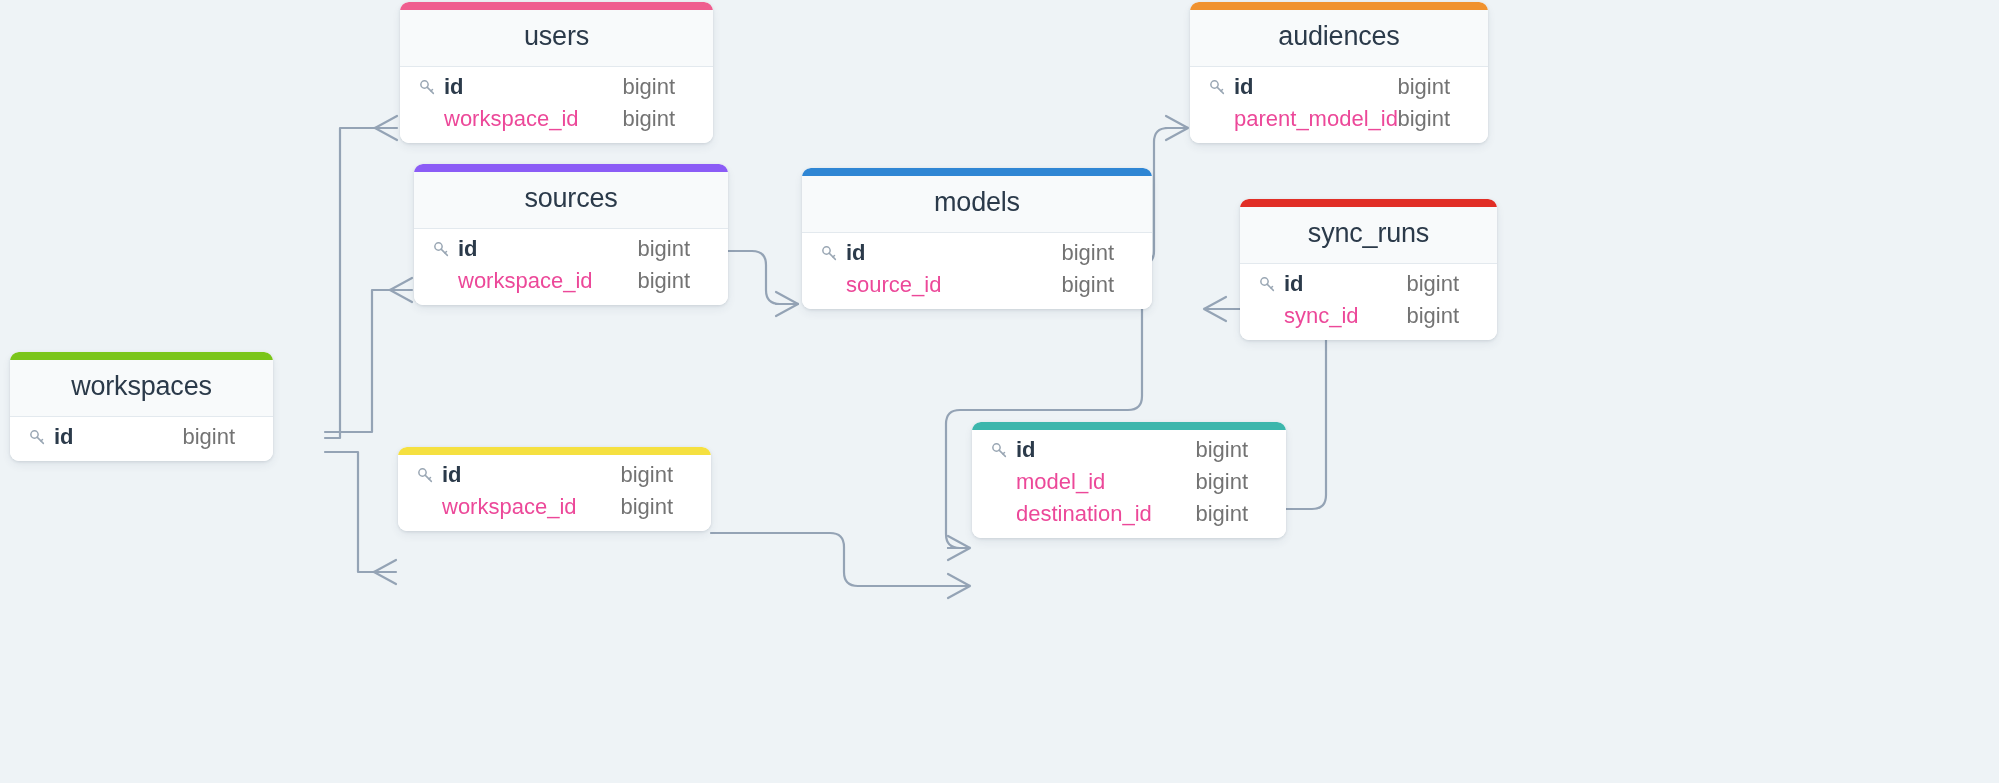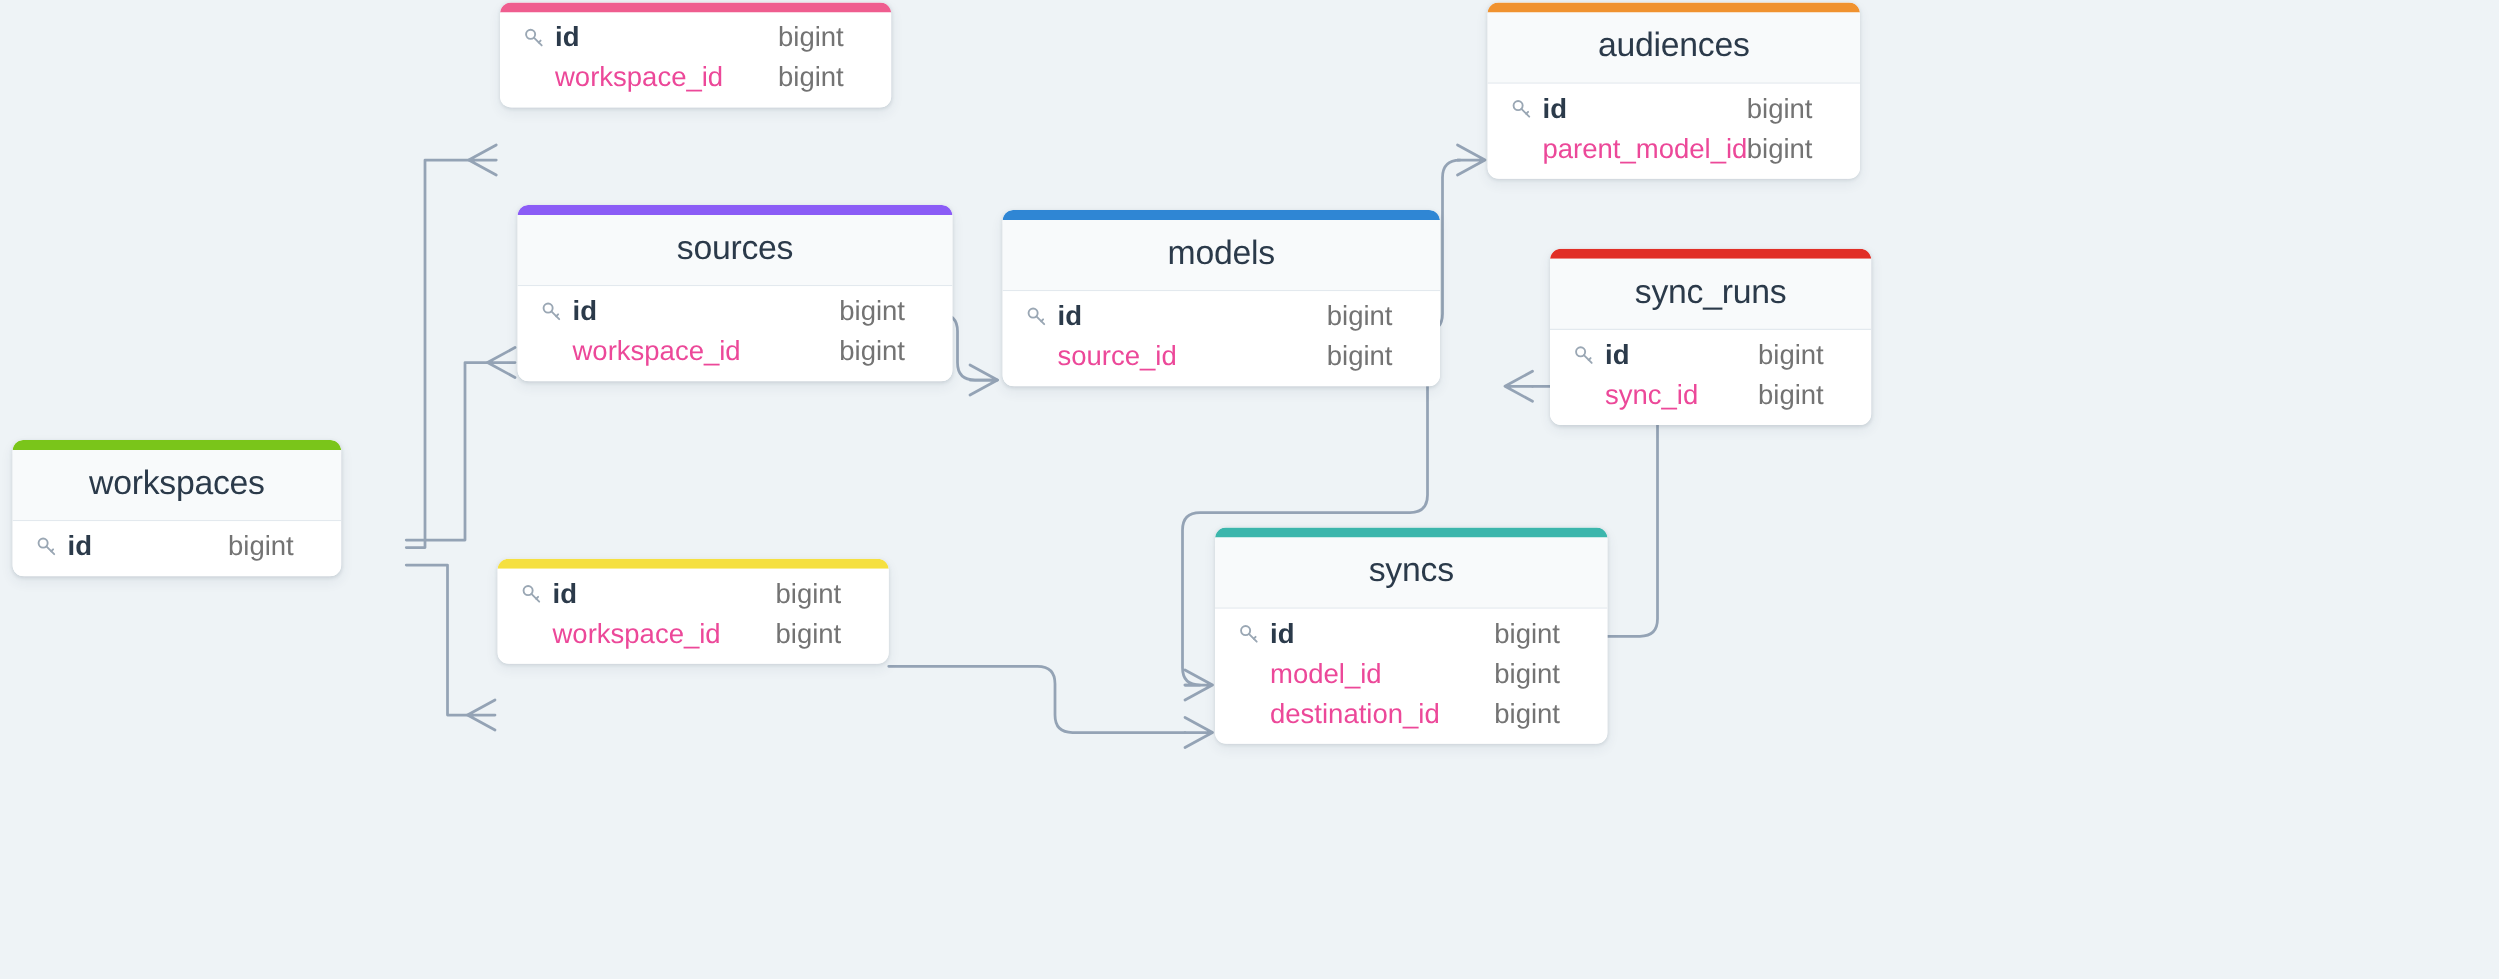--- a/index.html
+++ b/index.html
@@ -124,20 +124,21 @@
 
       <path d="M 1286 509 L 1312 509 Q 1326 509 1326 495 L 1326 323 Q 1326 309 1312 309 L 1226 309"></path>
       <path d="M 1204 309 L 1226 297 M 1204 309 L 1226 309 M 1204 309 L 1226 321"></path>
 
     </g>
   </svg>
 
   <div id="nodes">
       <div class="node" style="left: 400px; top: 2px; width: 313px;">
     <div class="node-bar" style="background: rgb(239, 93, 143);"></div>
+    <div class="node-title">users</div>
     <div class="node-rows">
           <div class="row pk">
     <span class="row-key">
       <span class="key-icon">
         <svg width="19" height="19" viewBox="0 0 24 24" fill="none" stroke="#9aa7b4" stroke-width="1.9" stroke-linecap="round" stroke-linejoin="round">
           <circle cx="8.2" cy="8.2" r="4.6"></circle>
           <path d="M11.5 11.5 L19.4 19.4"></path>
           <path d="M16.4 16.4 L18.3 14.5"></path>
         </svg>
       </span>
@@ -153,21 +154,21 @@
           <path d="M11.5 11.5 L19.4 19.4"></path>
           <path d="M16.4 16.4 L18.3 14.5"></path>
         </svg>
       </span>
       <span class="row-name">workspace_id</span>
     </span>
     <span class="row-type">bigint</span>
   </div>
         </div>
   </div>
-      <div class="node" style="left: 414px; top: 164px; width: 348px;">
+      <div class="node" style="left: 414px; top: 164px; width: 314px;">
     <div class="node-bar" style="background: rgb(139, 92, 246);"></div>
     <div class="node-title">sources</div>
     <div class="node-rows">
           <div class="row pk">
     <span class="row-key">
       <span class="key-icon">
         <svg width="19" height="19" viewBox="0 0 24 24" fill="none" stroke="#9aa7b4" stroke-width="1.9" stroke-linecap="round" stroke-linejoin="round">
           <circle cx="8.2" cy="8.2" r="4.6"></circle>
           <path d="M11.5 11.5 L19.4 19.4"></path>
           <path d="M16.4 16.4 L18.3 14.5"></path>
@@ -302,21 +303,20 @@
         </svg>
       </span>
       <span class="row-name">id</span>
     </span>
     <span class="row-type">bigint</span>
   </div>
         </div>
   </div>
       <div class="node" style="left: 972px; top: 422px; width: 314px;">
     <div class="node-bar" style="background: rgb(60, 182, 172);"></div>
-    <div class="node-title">syncs</div>
     <div class="node-rows">
           <div class="row pk">
     <span class="row-key">
       <span class="key-icon">
         <svg width="19" height="19" viewBox="0 0 24 24" fill="none" stroke="#9aa7b4" stroke-width="1.9" stroke-linecap="round" stroke-linejoin="round">
           <circle cx="8.2" cy="8.2" r="4.6"></circle>
           <path d="M11.5 11.5 L19.4 19.4"></path>
           <path d="M16.4 16.4 L18.3 14.5"></path>
         </svg>
       </span>

